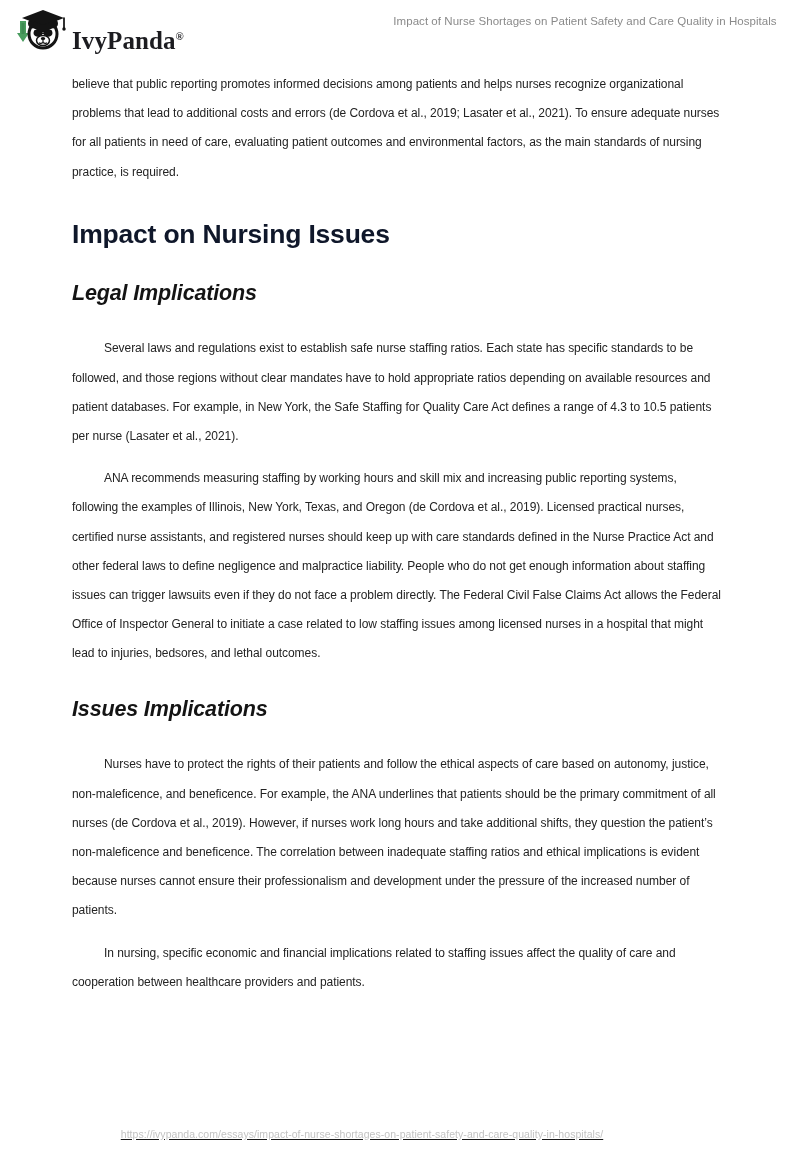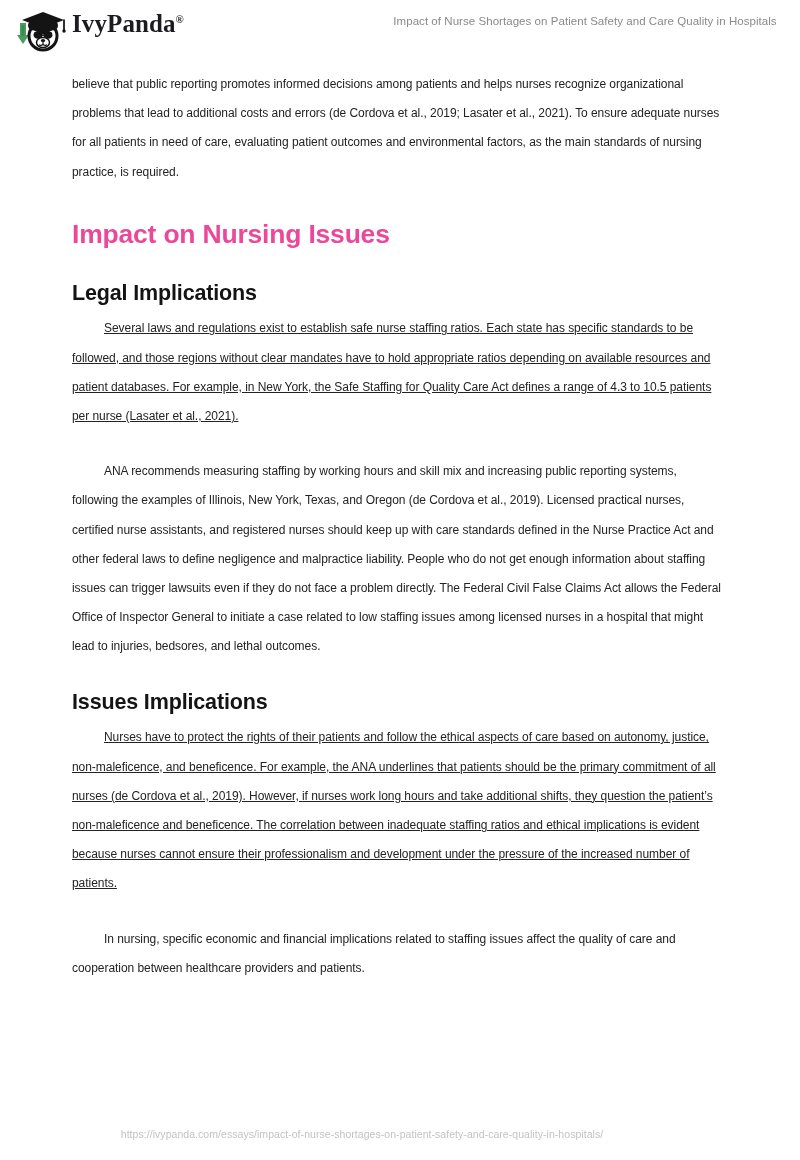--- a/index.html
+++ b/index.html
@@ -24,21 +24,21 @@
     width: 800px;
     height: 64px;
     display: flex;
     align-items: flex-start;
   }
   .brand {
     position: absolute;
     left: 14px;
     top: 10px;
     display: flex;
-    align-items: flex-start;
+    align-items: flex-end;
     gap: 6px;
     height: 42px;
   }
   .brand-mark { width: 52px; height: 44px; display: block; }
   .brand-word {
     font-family: "Liberation Serif", serif;
     font-weight: 700;
     font-size: 25px;
     line-height: 1;
     color: #1c1c20;
@@ -73,49 +73,51 @@
   }
   p.para {
     margin: 0 0 0 0;
     font-size: 12px;
     line-height: 29.2px;
     color: #232323;
     text-indent: 32px;
     letter-spacing: -0.05px;
   }
   p.para.noindent { text-indent: 0; }
-  p.para + p.para { margin-top: 26px; }
+  p.para + p.para { margin-top: 13px; }
 
   h1.h-main {
     font-size: 26.5px;
     font-weight: 700;
     line-height: 1.2;
-    color: #ec4899;
+    color: #0f172a;
     margin: 32px 0 0 0;
     letter-spacing: -0.2px;
   }
   h2.h-sub {
     font-size: 21.5px;
     font-weight: 700;
     line-height: 1.2;
     color: #141414;
     margin: 28px 0 0 0;
     letter-spacing: -0.15px;
+    font-style: italic;
   }
   h1.h-main + h2.h-sub { margin-top: 30px; }
   h1.h-main + p.para,
-  h2.h-sub + p.para { margin-top: 8px; text-decoration: underline; }
+  h2.h-sub + p.para { margin-top: 28px; }
 
   
   .page-footer {
     position: absolute;
     left: 0;
     bottom: 18px;
     width: 724px;
     text-align: center;
+    text-decoration: underline;
   }
   .footer-url {
     font-size: 10.5px;
     color: #c3c3c3;
     letter-spacing: 0.05px;
     text-decoration: none;
     white-space: nowrap;
   }
 </style>
 </head>

